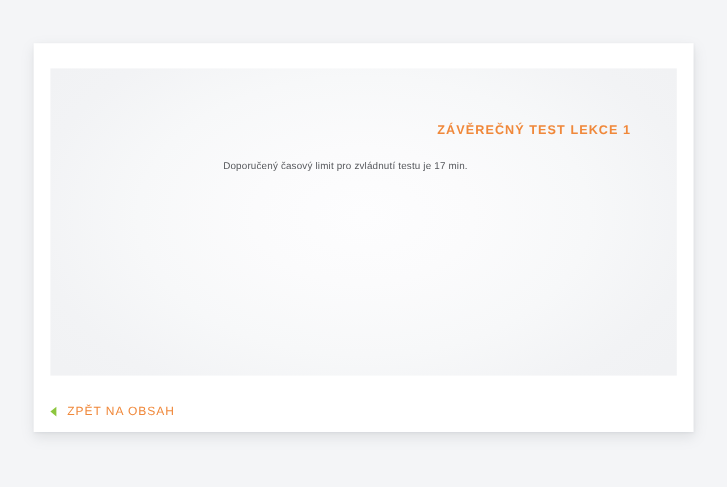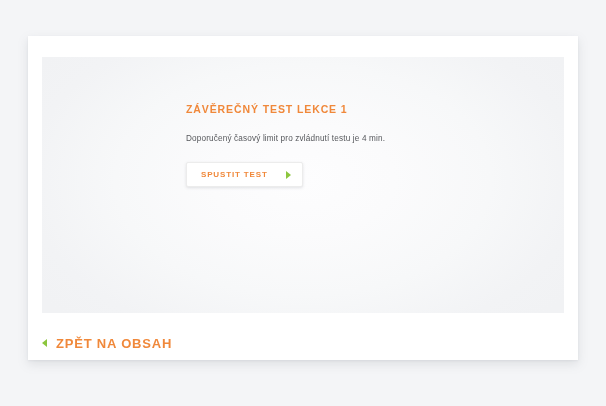--- a/index.html
+++ b/index.html
@@ -55,20 +55,21 @@
   }
 
   .title {
     margin: 0;
     font-size: 10.5px;
     font-weight: bold;
     letter-spacing: 0.9px;
     color: #f0883a;
     text-transform: uppercase;
     white-space: nowrap;
+    text-align: right;
   }
 
   .body-text {
     margin: 0;
     padding-top: 17px;
     font-size: 8.2px;
     line-height: 1.62;
     color: #56585c;
     letter-spacing: 0.15px;
   }
@@ -125,49 +126,45 @@
   }
   .back-link .arrow-left {
     width: 0;
     height: 0;
     border-top: 4px solid transparent;
     border-bottom: 4px solid transparent;
     border-right: 5px solid #8cc63e;
   }
   .back-link .back-label {
     margin-left: 9px;
-    font-size: 13px;
-    font-weight: bold;
+    font-size: 10px;
+    font-weight: normal;
     letter-spacing: 0.8px;
     color: #f0883a;
     text-transform: uppercase;
     white-space: nowrap;
   }
 </style>
 </head>
 <body>
 
 <div class="page">
 
   <div class="card">
 
     <div class="stage">
 
       <div class="content">
 
         <h1 class="title">ZÁVĚREČNÝ TEST LEKCE 1</h1>
 
         <p class="body-text">
-          <span class="line">Doporučený časový limit pro zvládnutí testu je 4 min.</span>
+          <span class="line">Doporučený časový limit pro zvládnutí testu je 17 min.</span>
         </p>
 
-        <div class="start-button">
-          <span class="btn-label">SPUSTIT TEST</span>
-          <span class="arrow-right"></span>
-        </div>
 
       </div>
 
     </div>
 
     <div class="footer">
       <div class="back-link">
         <span class="arrow-left"></span>
         <span class="back-label">ZPĚT NA OBSAH</span>
       </div>

